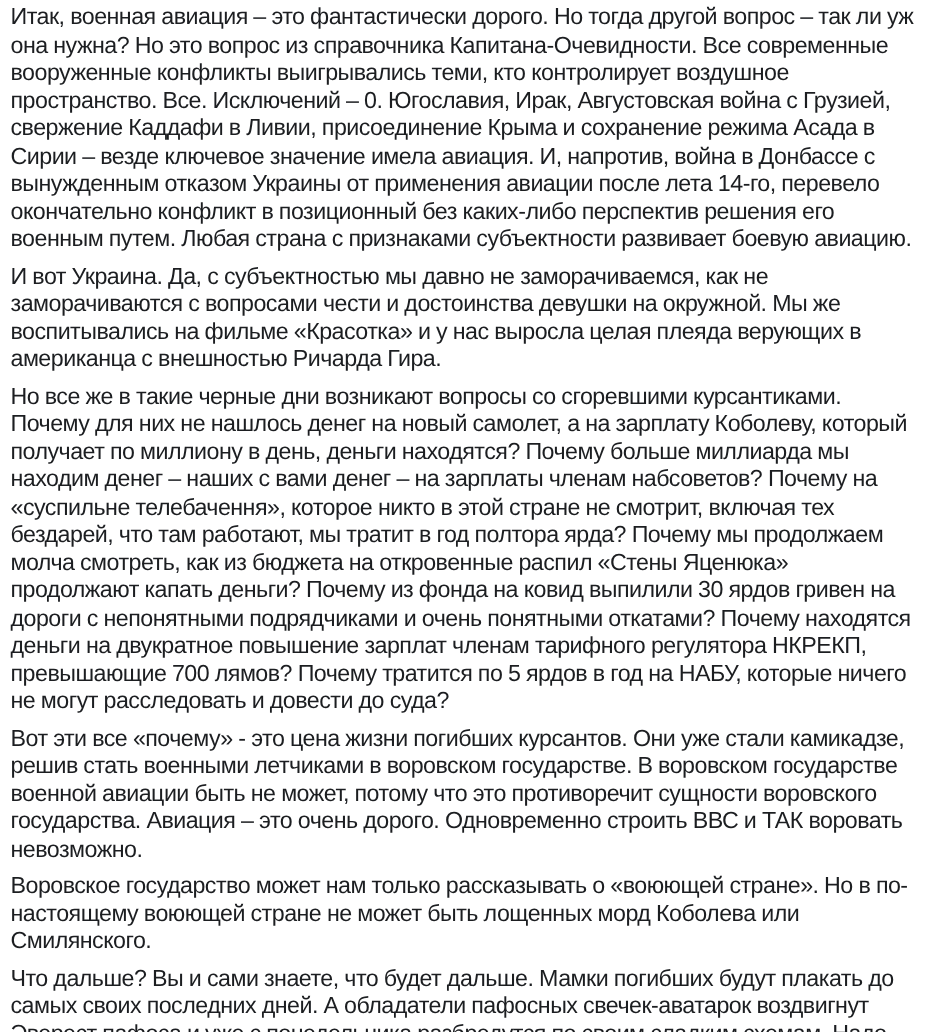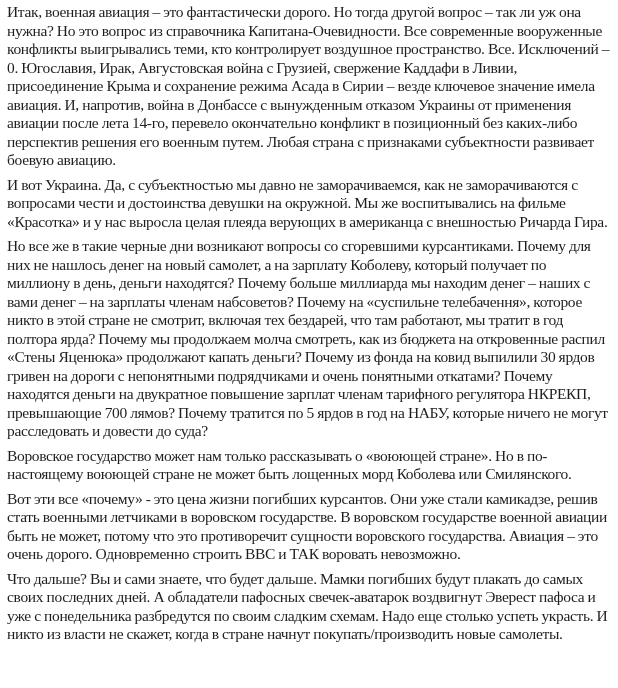--- a/index.html
+++ b/index.html
@@ -20,26 +20,25 @@
     font-size: 15.5px;
     letter-spacing: -0.35px;
     line-height: 18.5px;
     color: #1c1e21;
     text-align: left;
   }
   .post-text p {
     margin: 0 0 6px 0;
     padding: 0;
     word-spacing: -0.2px;
-    font-family: Liberation Serif, serif;
   }
 </style>
 </head>
 <body>
 
 <main class="post-text">
   <p>Итак, военная авиация – это фантастически дорого. Но тогда другой вопрос – так ли уж она нужна? Но это вопрос из справочника Капитана-Очевидности. Все современные вооруженные конфликты выигрывались теми, кто контролирует воздушное пространство. Все. Исключений – 0. Югославия, Ирак, Августовская война с Грузией, свержение Каддафи в Ливии, присоединение Крыма и сохранение режима Асада в Сирии – везде ключевое значение имела авиация. И, напротив, война в Донбассе с вынужденным отказом Украины от применения авиации после лета 14-го, перевело окончательно конфликт в позиционный без каких-либо перспектив решения его военным путем. Любая страна с признаками субъектности развивает боевую авиацию.</p>
   <p>И вот Украина. Да, с субъектностью мы давно не заморачиваемся, как не заморачиваются с вопросами чести и достоинства девушки на окружной. Мы же воспитывались на фильме «Красотка» и у нас выросла целая плеяда верующих в американца с внешностью Ричарда Гира.</p>
   <p>Но все же в такие черные дни возникают вопросы со сгоревшими курсантиками. Почему для них не нашлось денег на новый самолет, а на зарплату Коболеву, который получает по миллиону в день, деньги находятся? Почему больше миллиарда мы находим денег – наших с вами денег – на зарплаты членам набсоветов? Почему на «суспильне телебачення», которое никто в этой стране не смотрит, включая тех бездарей, что там работают, мы тратит в год полтора ярда? Почему мы продолжаем молча смотреть, как из бюджета на откровенные распил «Стены Яценюка» продолжают капать деньги? Почему из фонда на ковид выпилили 30 ярдов гривен на дороги с непонятными подрядчиками и очень понятными откатами? Почему находятся деньги на двукратное повышение зарплат членам тарифного регулятора НКРЕКП, превышающие 700 лямов? Почему тратится по 5 ярдов в год на НАБУ, которые ничего не могут расследовать и довести до суда?</p>
+  <p>Вот эти все «почему» - это цена жизни погибших курсантов. Они уже стали камикадзе, решив стать военными летчиками в воровском государстве. В воровском государстве военной авиации быть не может, потому что это противоречит сущности воровского государства. Авиация – это очень дорого. Одновременно строить ВВС и ТАК воровать невозможно.</p>
   <p>Воровское государство может нам только рассказывать о «воюющей стране». Но в по-настоящему воюющей стране не может быть лощенных морд Коболева или Смилянского.</p>
-  <p>Вот эти все «почему» - это цена жизни погибших курсантов. Они уже стали камикадзе, решив стать военными летчиками в воровском государстве. В воровском государстве военной авиации быть не может, потому что это противоречит сущности воровского государства. Авиация – это очень дорого. Одновременно строить ВВС и ТАК воровать невозможно.</p>
   <p>Что дальше? Вы и сами знаете, что будет дальше. Мамки погибших будут плакать до самых своих последних дней. А обладатели пафосных свечек-аватарок воздвигнут Эверест пафоса и уже с понедельника разбредутся по своим сладким схемам. Надо еще столько успеть украсть. И никто из власти не скажет, когда в стране начнут покупать/производить новые самолеты.</p>
 </main>
 
 </body></html>

